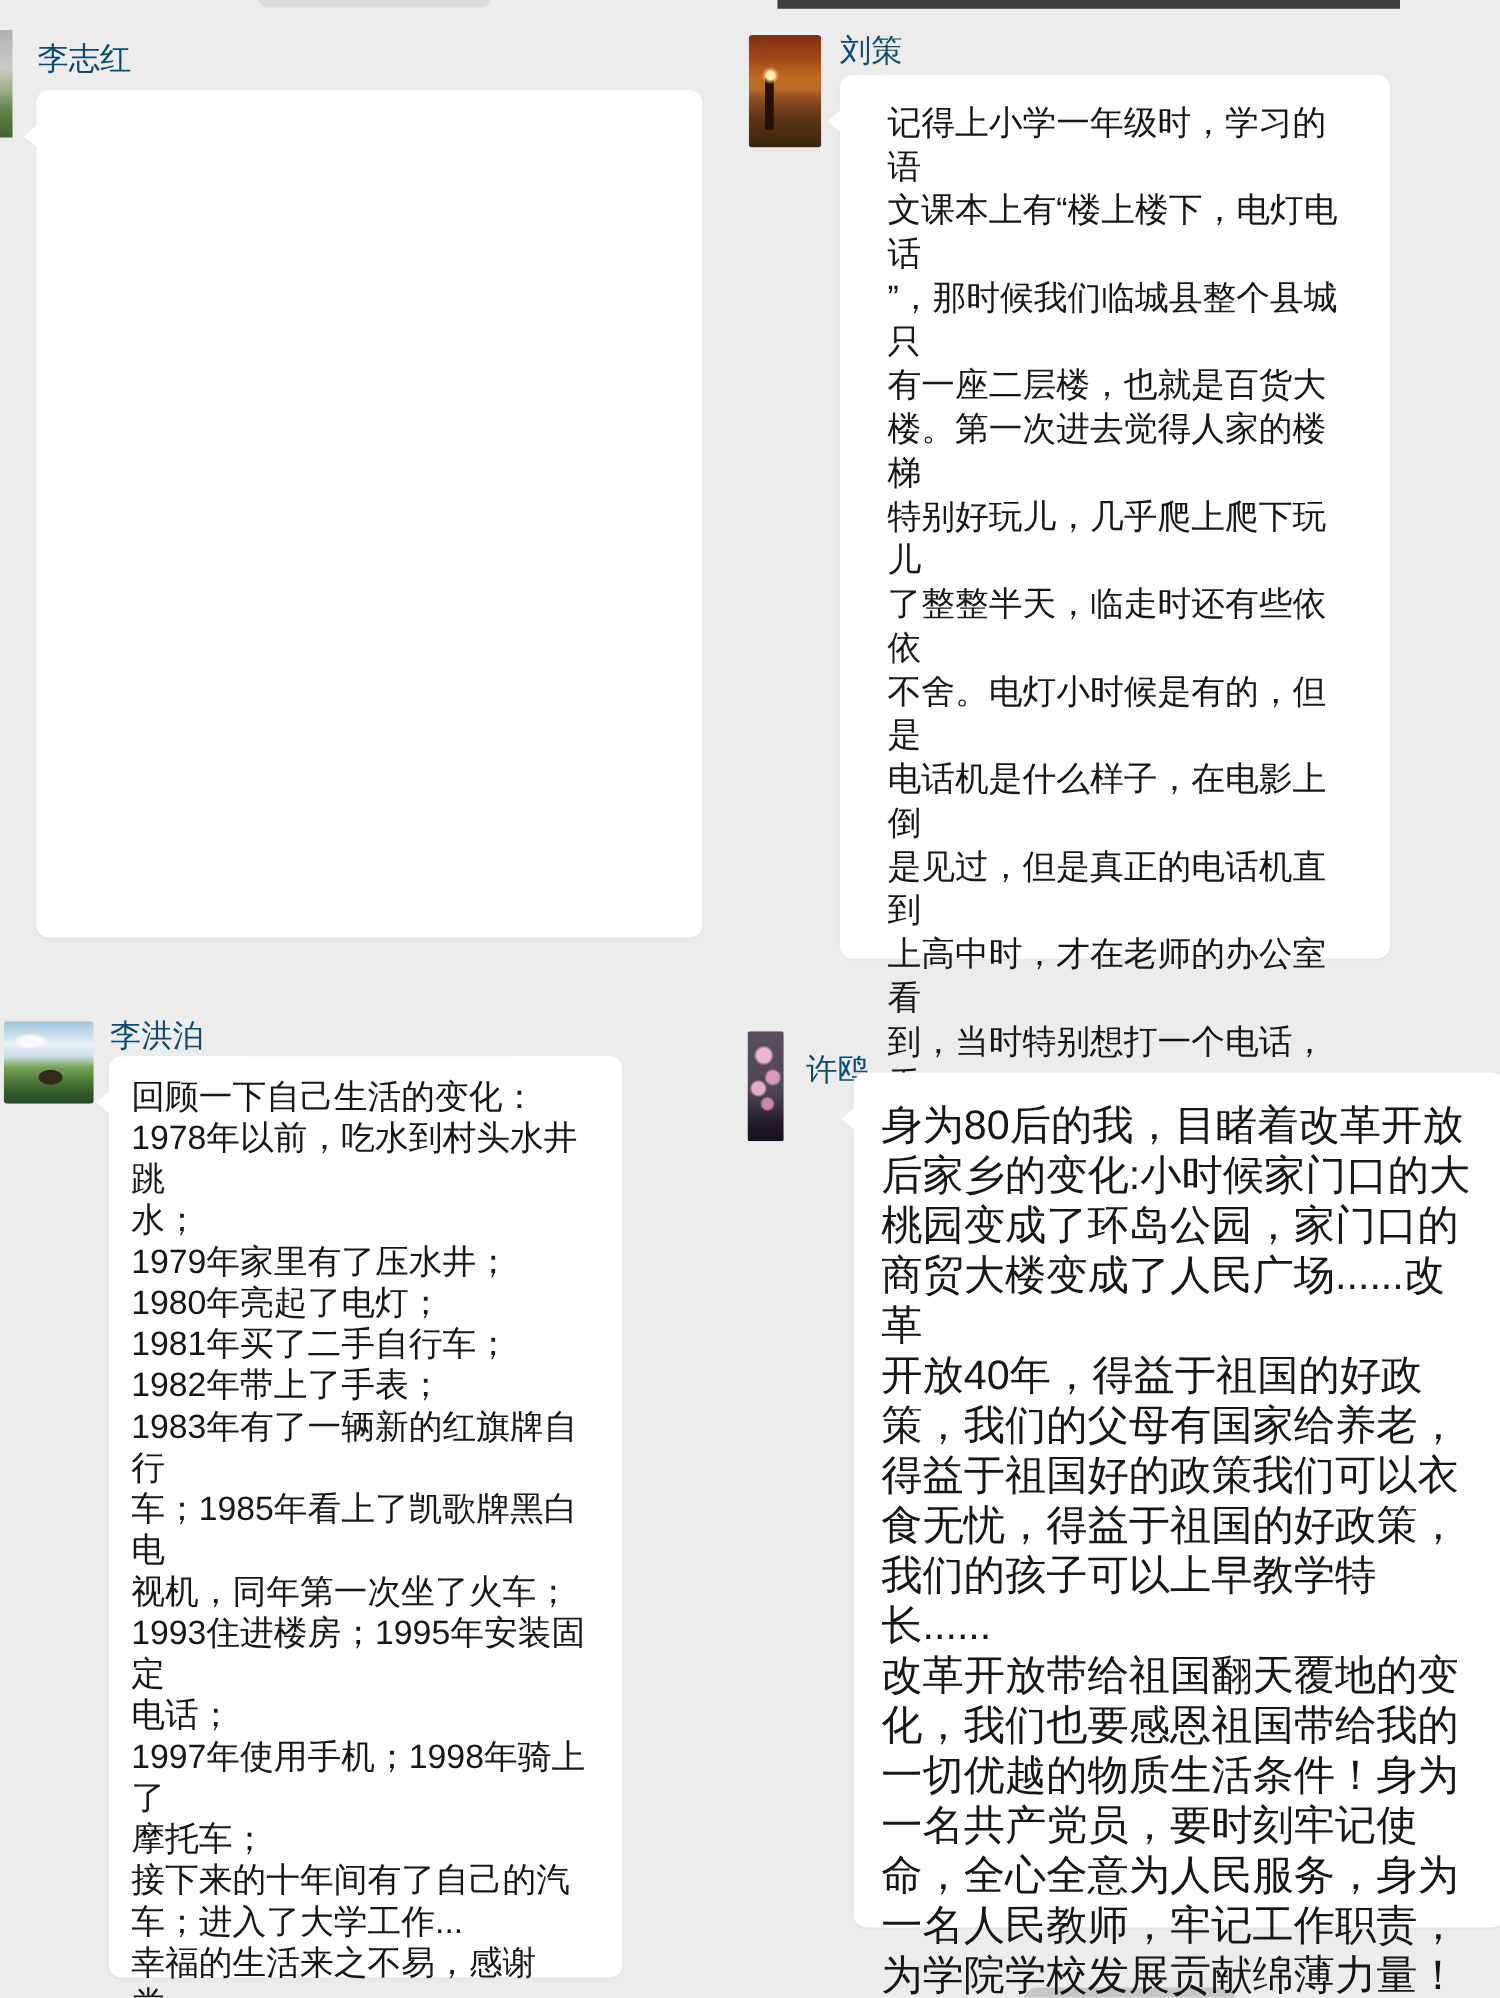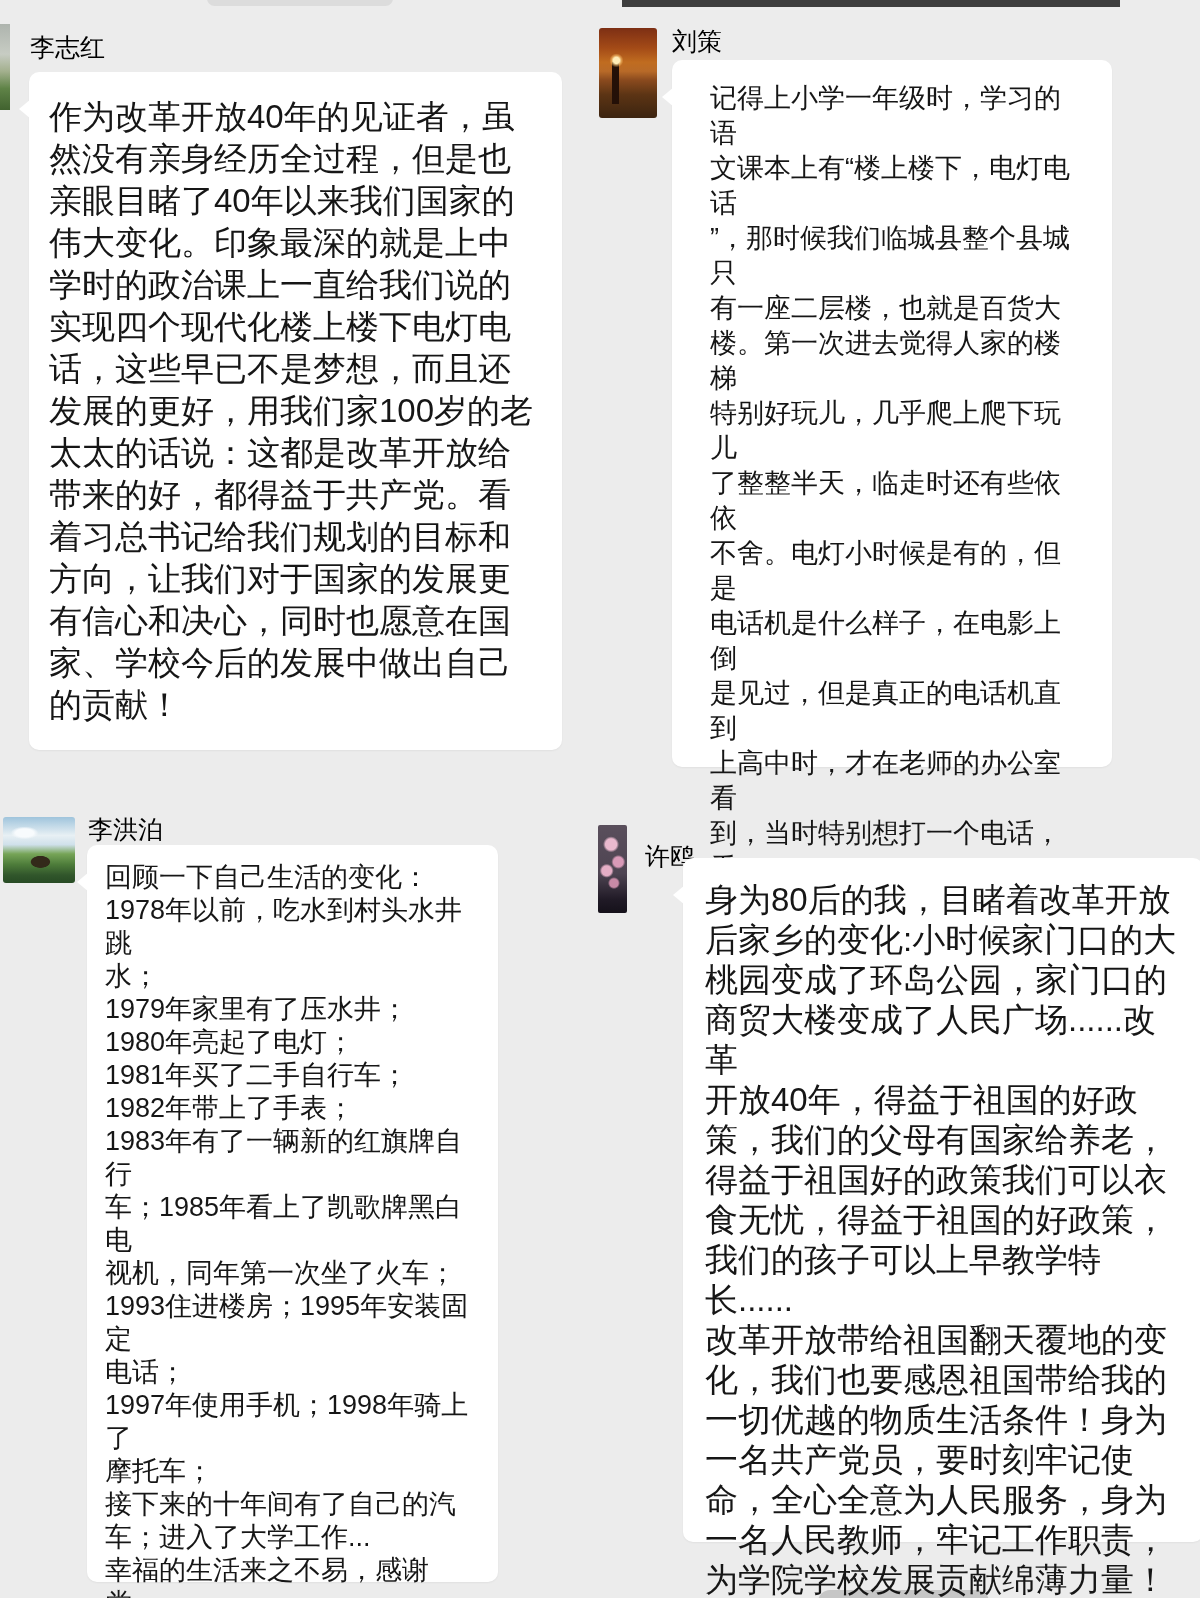--- a/index.html
+++ b/index.html
@@ -24,21 +24,21 @@
   .crop-dark-strip {
     left: 622px; top: 0; width: 498px; height: 7px;
     background: #3e3e3e;
   }
   .crop-pill-bottom {
     left: 818px; top: 1590px; width: 171px; height: 16px;
     background: #c6c6c6; border-radius: 12px 12px 0 0;
   }
 
   .sender-name {
-    color: #000000;
+    color: #0c4a6e;
     font-size: 25px;
     line-height: 27px;
     white-space: nowrap;
   }
 
   .bubble {
     background: #ffffff;
     border-radius: 10px;
     box-shadow: 0 1px 2px rgba(0,0,0,0.05);
     color: #161616;
@@ -114,35 +114,20 @@
 
   <div class="abs crop-pill-top"></div>
   <div class="abs crop-dark-strip"></div>
   <div class="abs crop-pill-bottom"></div>
 
   <div>
     <div class="abs av-lizhihong"></div>
     <div class="abs sender-name n1">李志红</div>
     <div class="abs bubble b1">
       <div class="tail"></div>
-      <div class="msg-text t1">作为改革开放40年的见证者，虽
-然没有亲身经历全过程，但是也
-亲眼目睹了40年以来我们国家的
-伟大变化。印象最深的就是上中
-学时的政治课上一直给我们说的
-实现四个现代化楼上楼下电灯电
-话，这些早已不是梦想，而且还
-发展的更好，用我们家100岁的老
-太太的话说：这都是改革开放给
-带来的好，都得益于共产党。看
-着习总书记给我们规划的目标和
-方向，让我们对于国家的发展更
-有信心和决心，同时也愿意在国
-家、学校今后的发展中做出自己
-的贡献！</div>
     </div>
   </div>
 
   <div>
     <div class="abs av-liuce"></div>
     <div class="abs sender-name n2">刘策</div>
     <div class="abs bubble b2">
       <div class="tail"></div>
       <div class="msg-text t2">记得上小学一年级时，学习的语
 文课本上有“楼上楼下，电灯电话

